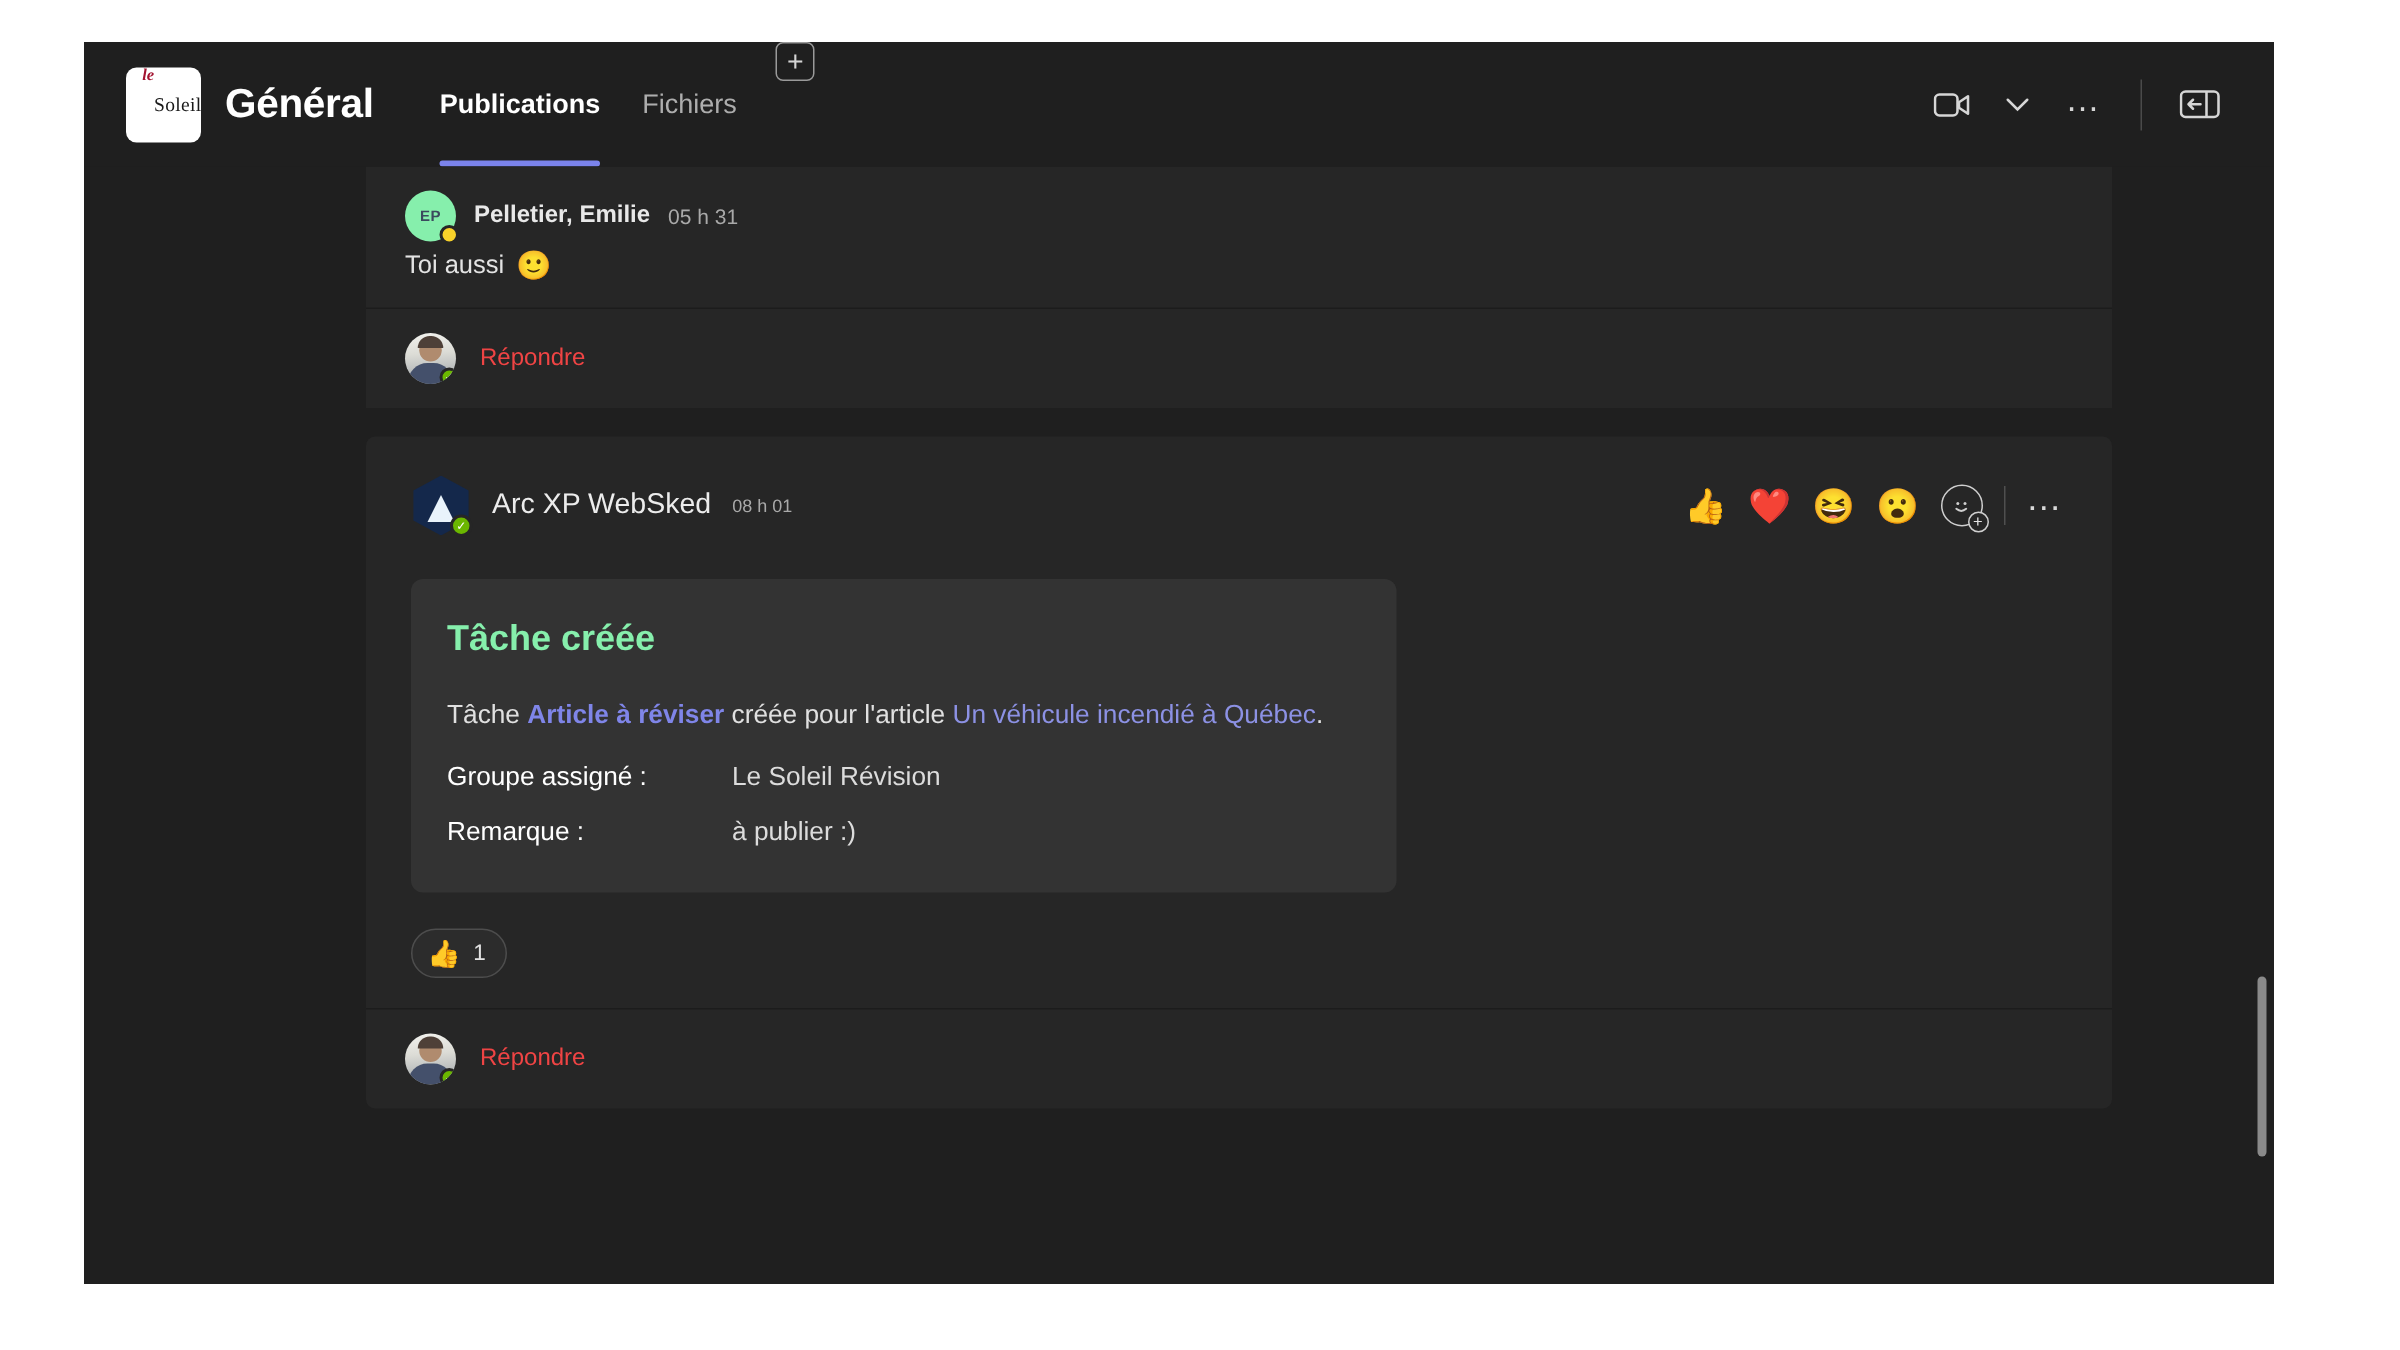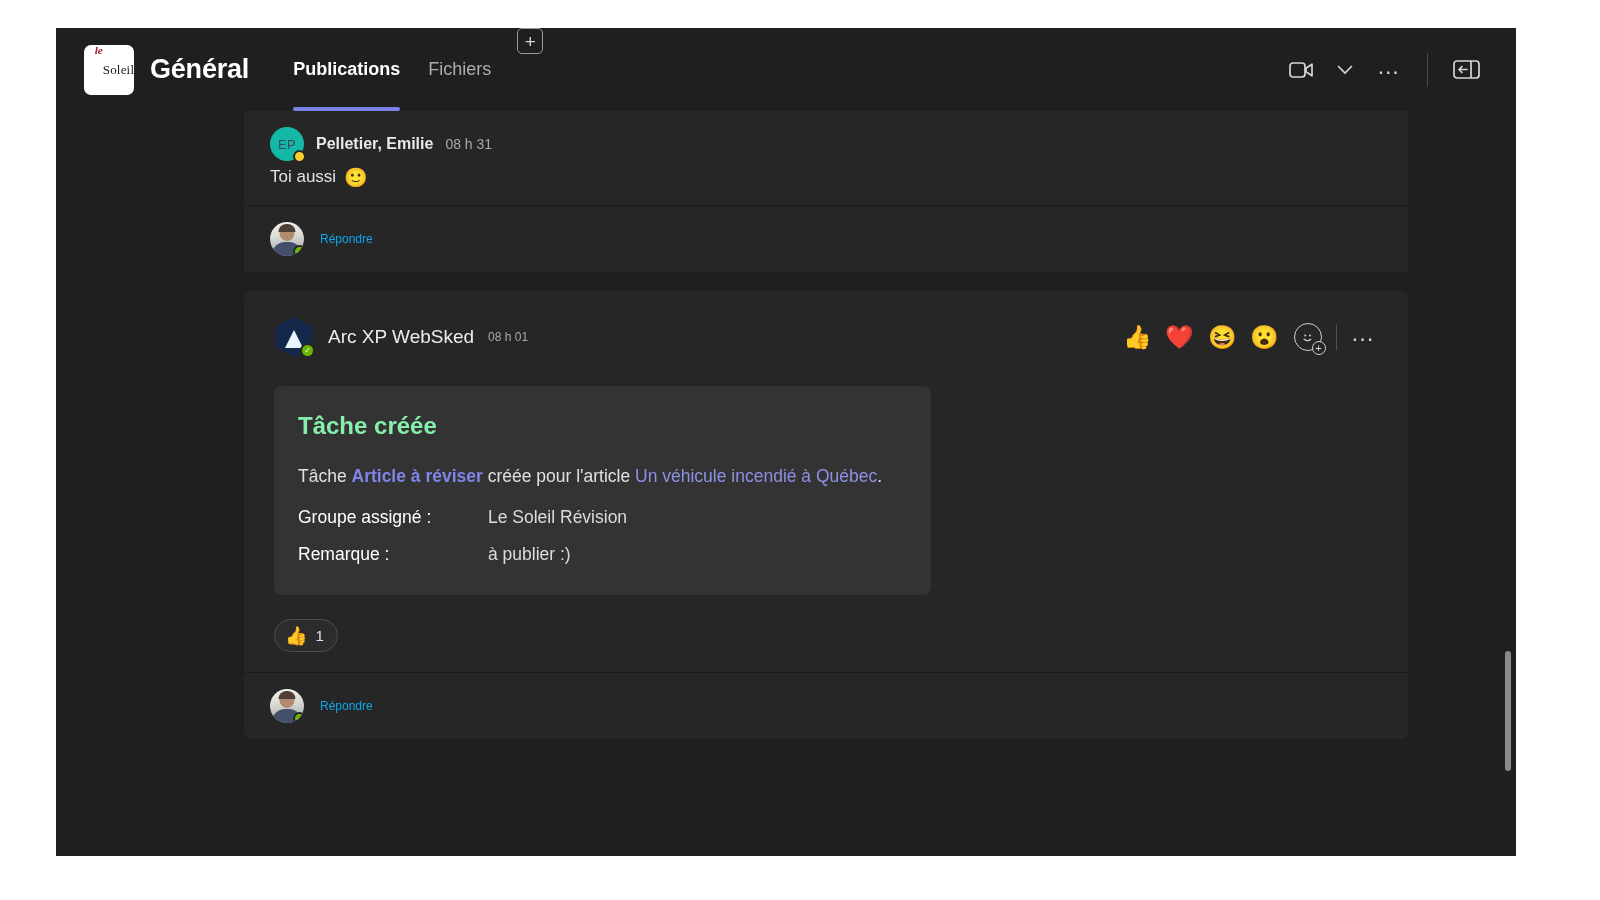--- a/index.html
+++ b/index.html
@@ -134,24 +134,24 @@
 
   .msg-row { padding: 16px 22px 18px 26px; }
   .msg-head { display: flex; align-items: center; gap: 12px; }
   .avatar {
     position: relative;
     width: 34px; height: 34px;
     border-radius: 50%;
     flex: none;
   }
   .avatar.initials {
-    background: #14b8a6;
+    background: #86efac;
     color: #3b4a5e;
-    font-size: 13px;
-    font-weight: normal;
+    font-size: 10px;
+    font-weight: bold;
     display: flex; align-items: center; justify-content: center;
     letter-spacing: .3px;
   }
   .avatar.photo {
     background: linear-gradient(175deg,#f2f2ee 0%,#dcdcd6 40%,#9aa0a6 100%);
     overflow: hidden;
   }
   .avatar.photo .face {
     position: absolute;
     left: 50%; top: 4px;
@@ -212,22 +212,22 @@
 
   
   .reply-bar {
     display: flex;
     align-items: center;
     gap: 16px;
     padding: 16px 26px;
     cursor: pointer;
   }
   .reply-label {
-    font-size: 12px;
-    color: #0ea5e9;
+    font-size: 16px;
+    color: #ef4444;
   }
 
   
   .bot-head {
     display: flex;
     align-items: center;
     gap: 14px;
     padding: 26px 22px 0 30px;
     position: relative;
   }
@@ -420,21 +420,21 @@
   <div class="msg-area">
 
     <div class="msg-block top">
       <div class="msg-row">
         <div class="msg-head">
           <div class="avatar initials">
             <span>EP</span>
             <span class="status-dot away"></span>
           </div>
           <div class="author">Pelletier, Emilie</div>
-          <div class="timestamp">08 h 31</div>
+          <div class="timestamp">05 h 31</div>
         </div>
         <div class="msg-text">
           <span>Toi aussi</span>
           <span class="emoji">🙂</span>
         </div>
       </div>
 
       <div class="divider-line"></div>
 
       <div class="reply-bar">

